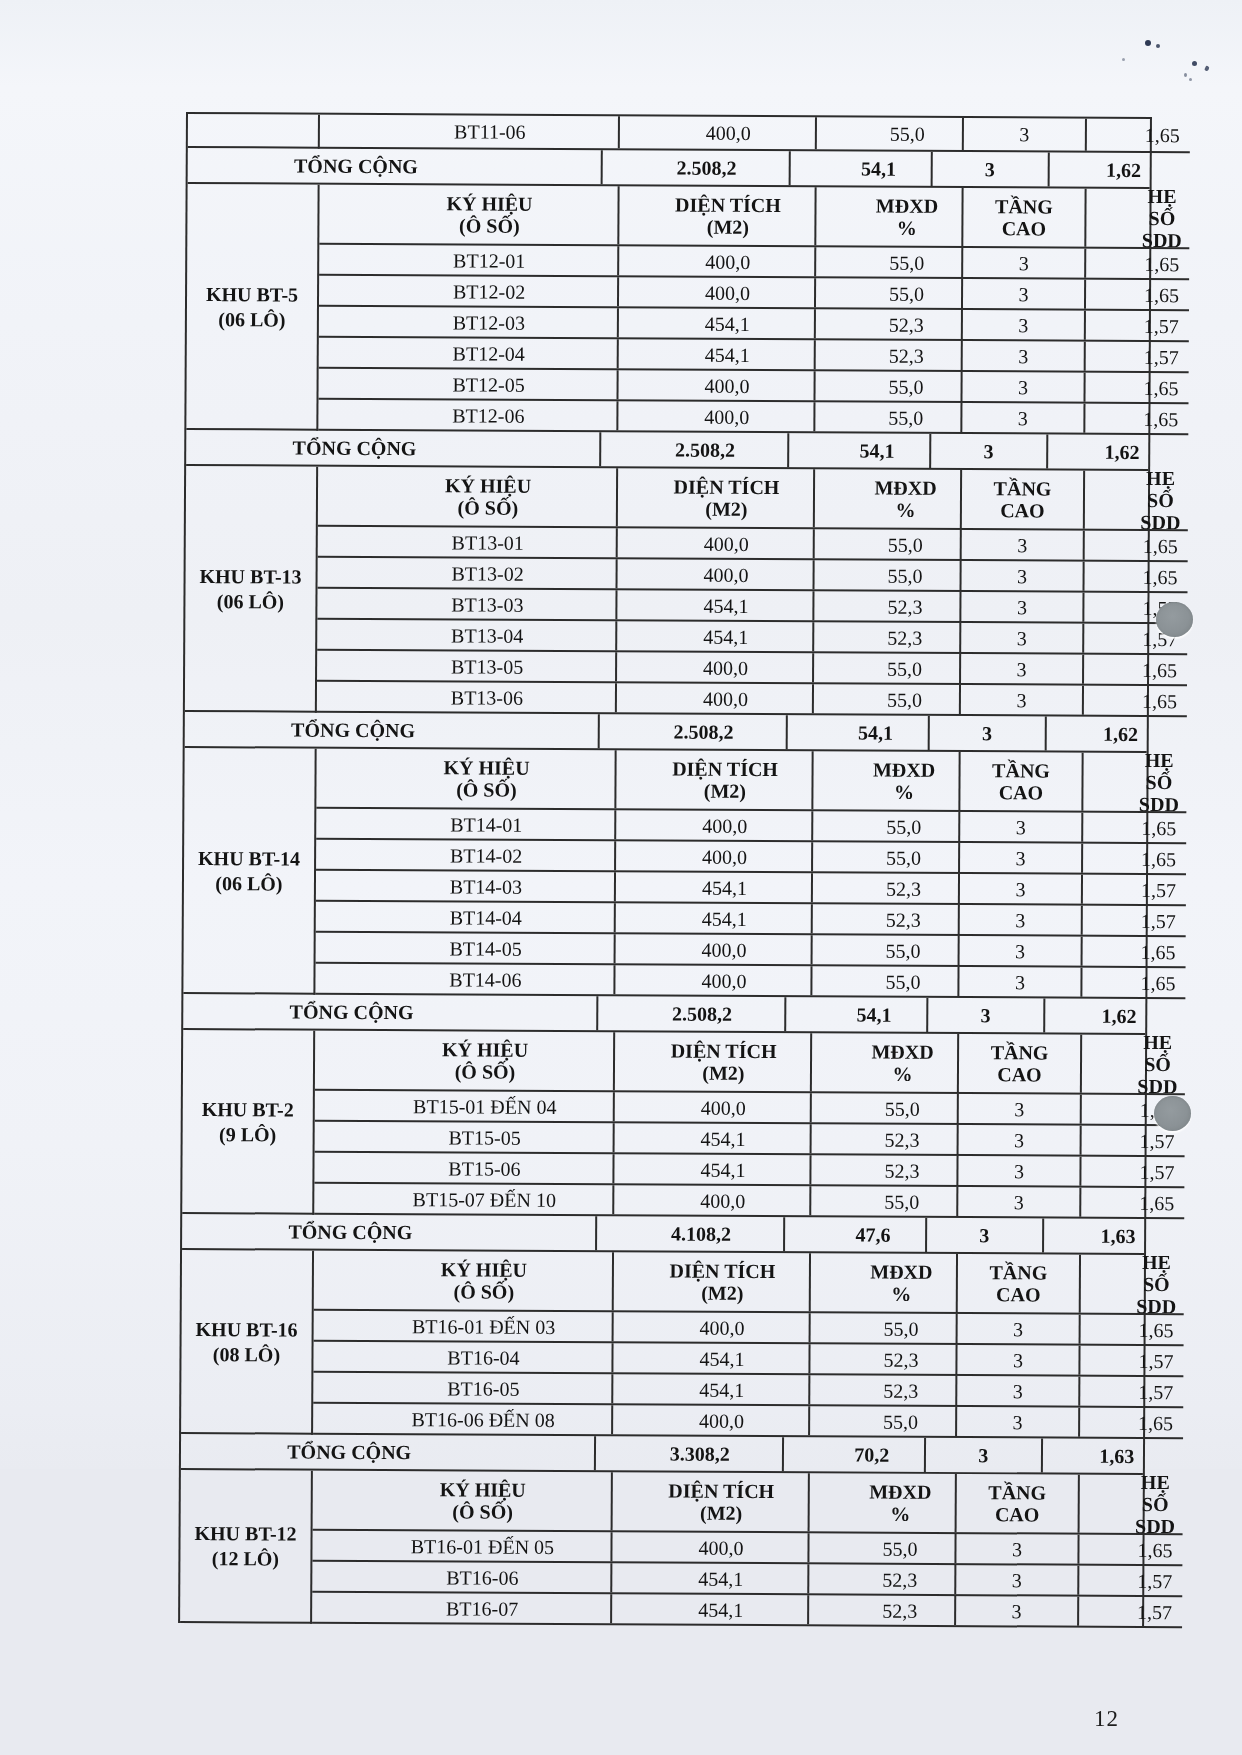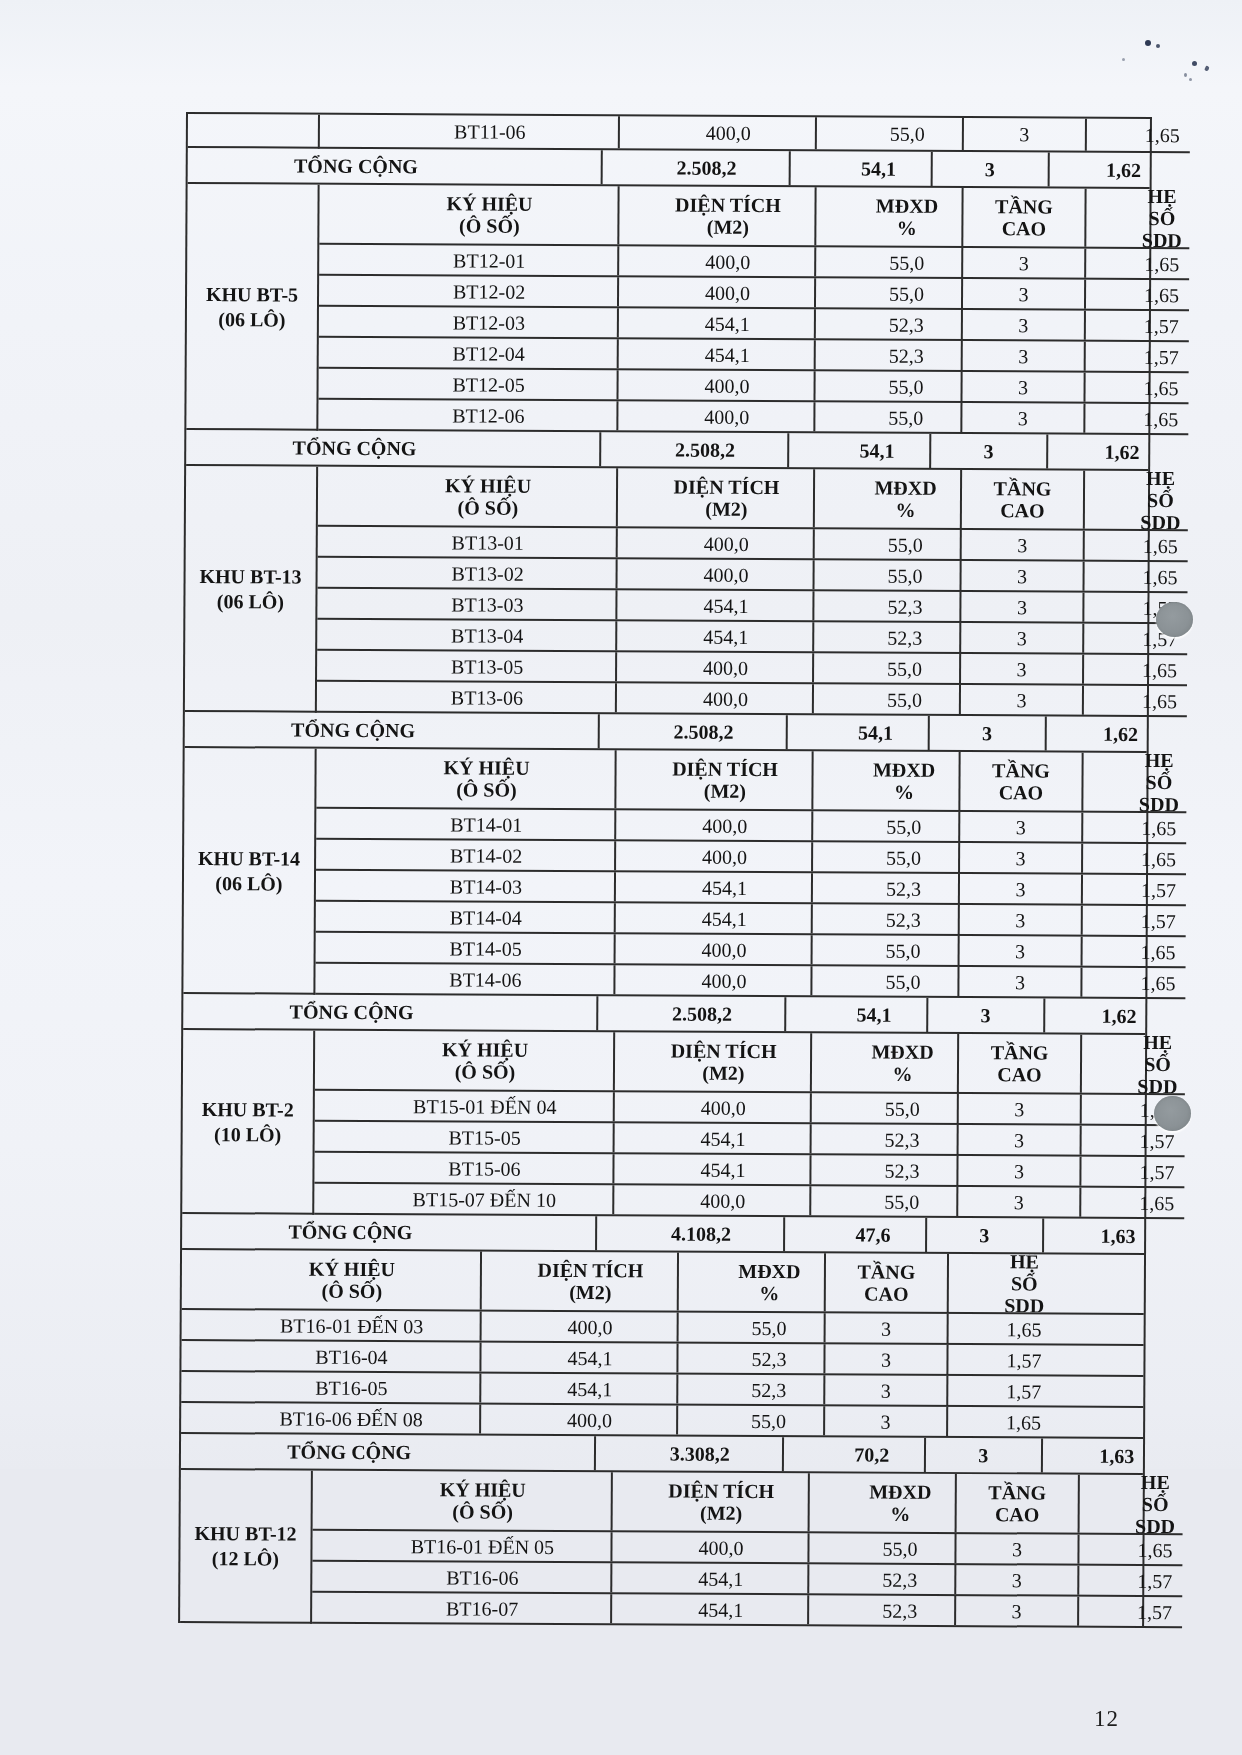--- a/index.html
+++ b/index.html
@@ -333,21 +333,21 @@
       <div class="row h-total">
         <div class="cell lbl">TỔNG CỘNG</div>
         <div class="cell c2">2.508,2</div>
         <div class="cell c3">54,1</div>
         <div class="cell c4">3</div>
         <div class="cell c5">1,62</div>
       </div>
       <div class="section">
         <div class="zone-cell">
           <span class="hl">KHU BT-2</span>
-          <span class="hl">(10 LÔ)</span>
+          <span class="hl">(9 LÔ)</span>
         </div>
         <div class="rowsbox">
           <div class="row h-head">
             <div class="cell c1">
               <span class="hl">KÝ HIỆU</span>
               <span class="hl">(Ô SỐ)</span>
             </div>
             <div class="cell c2">
               <span class="hl">DIỆN TÍCH</span>
               <span class="hl">(M2)</span>
@@ -396,20 +396,24 @@
         </div>
       </div>
       <div class="row h-total">
         <div class="cell lbl">TỔNG CỘNG</div>
         <div class="cell c2">4.108,2</div>
         <div class="cell c3">47,6</div>
         <div class="cell c4">3</div>
         <div class="cell c5">1,63</div>
       </div>
       <div class="section">
+        <div class="zone-cell">
+          <span class="hl">KHU BT-16</span>
+          <span class="hl">(08 LÔ)</span>
+        </div>
         <div class="rowsbox">
           <div class="row h-head">
             <div class="cell c1">
               <span class="hl">KÝ HIỆU</span>
               <span class="hl">(Ô SỐ)</span>
             </div>
             <div class="cell c2">
               <span class="hl">DIỆN TÍCH</span>
               <span class="hl">(M2)</span>
             </div>

